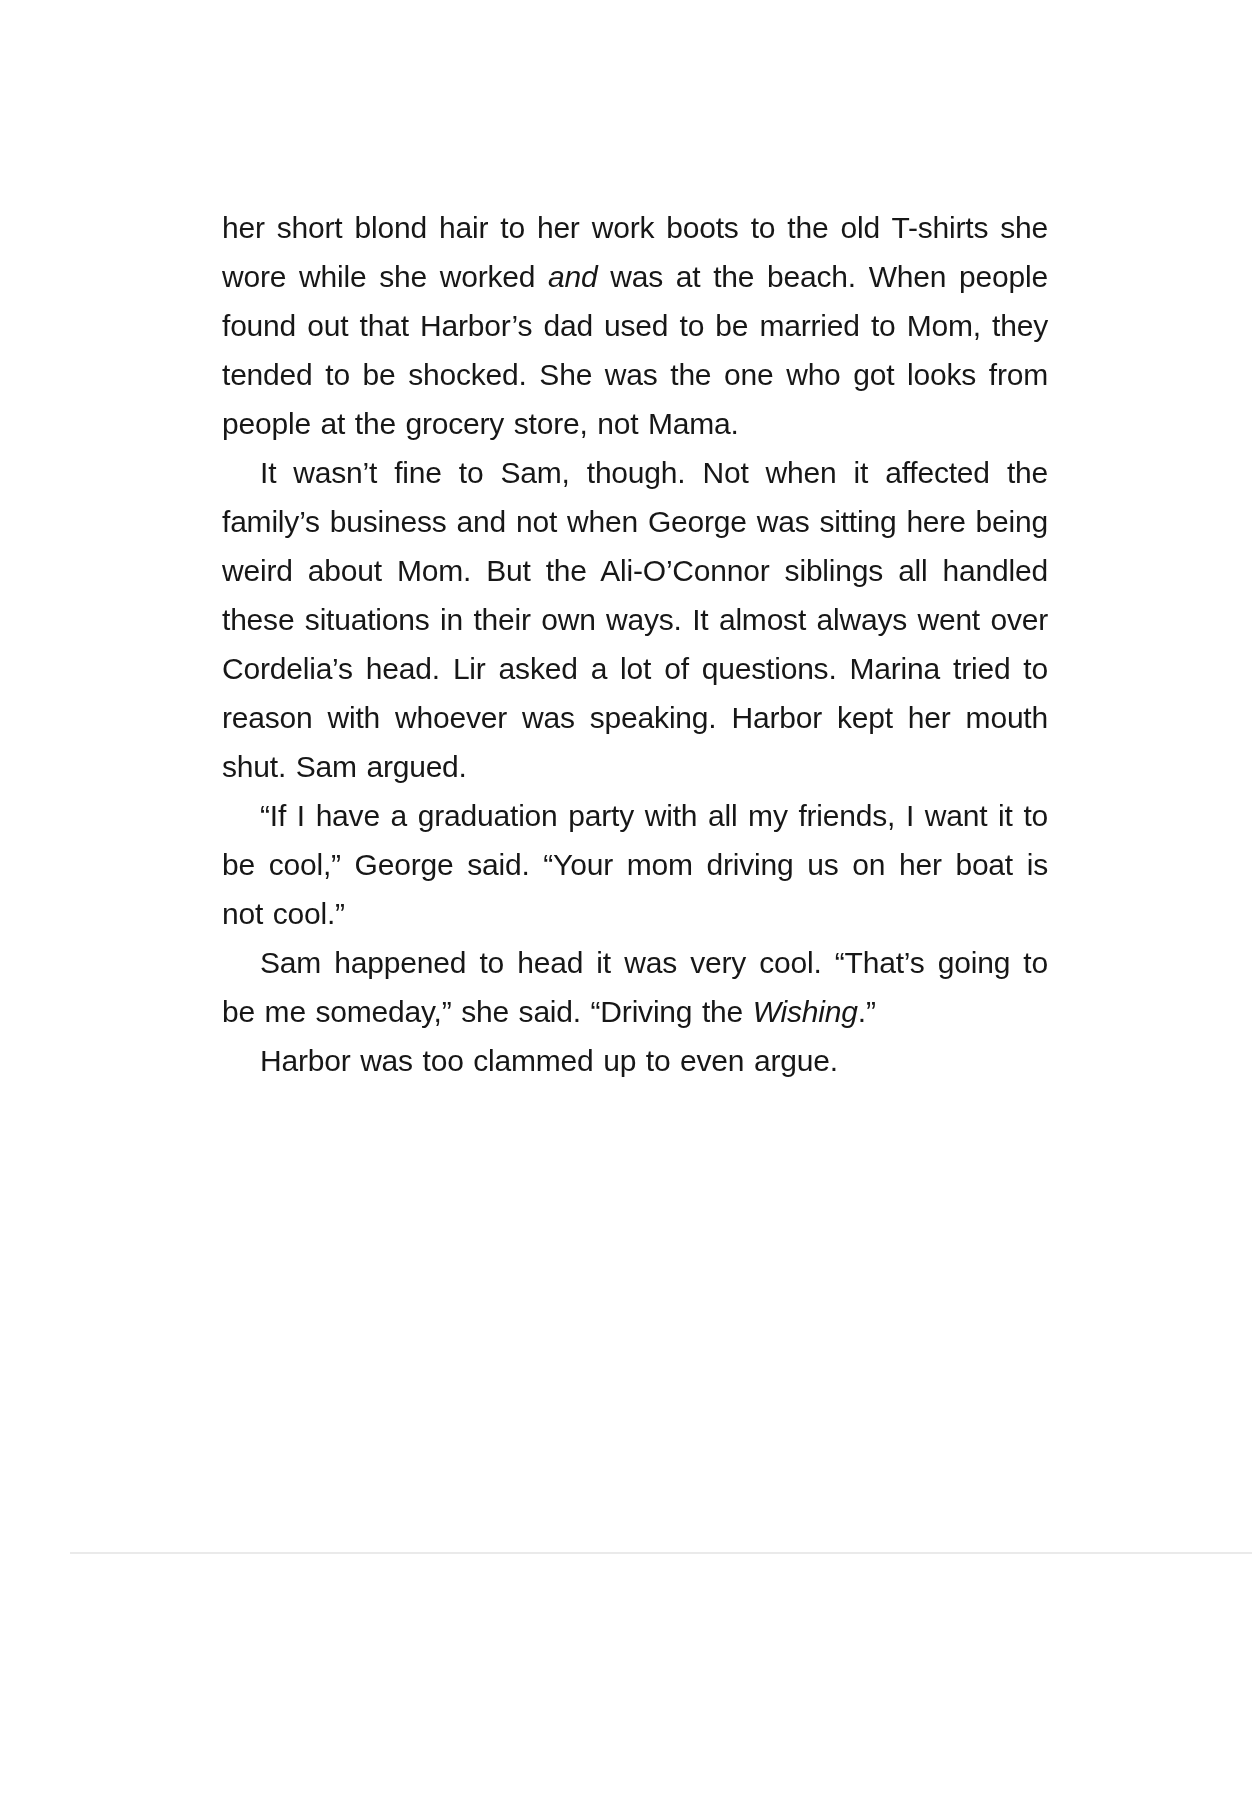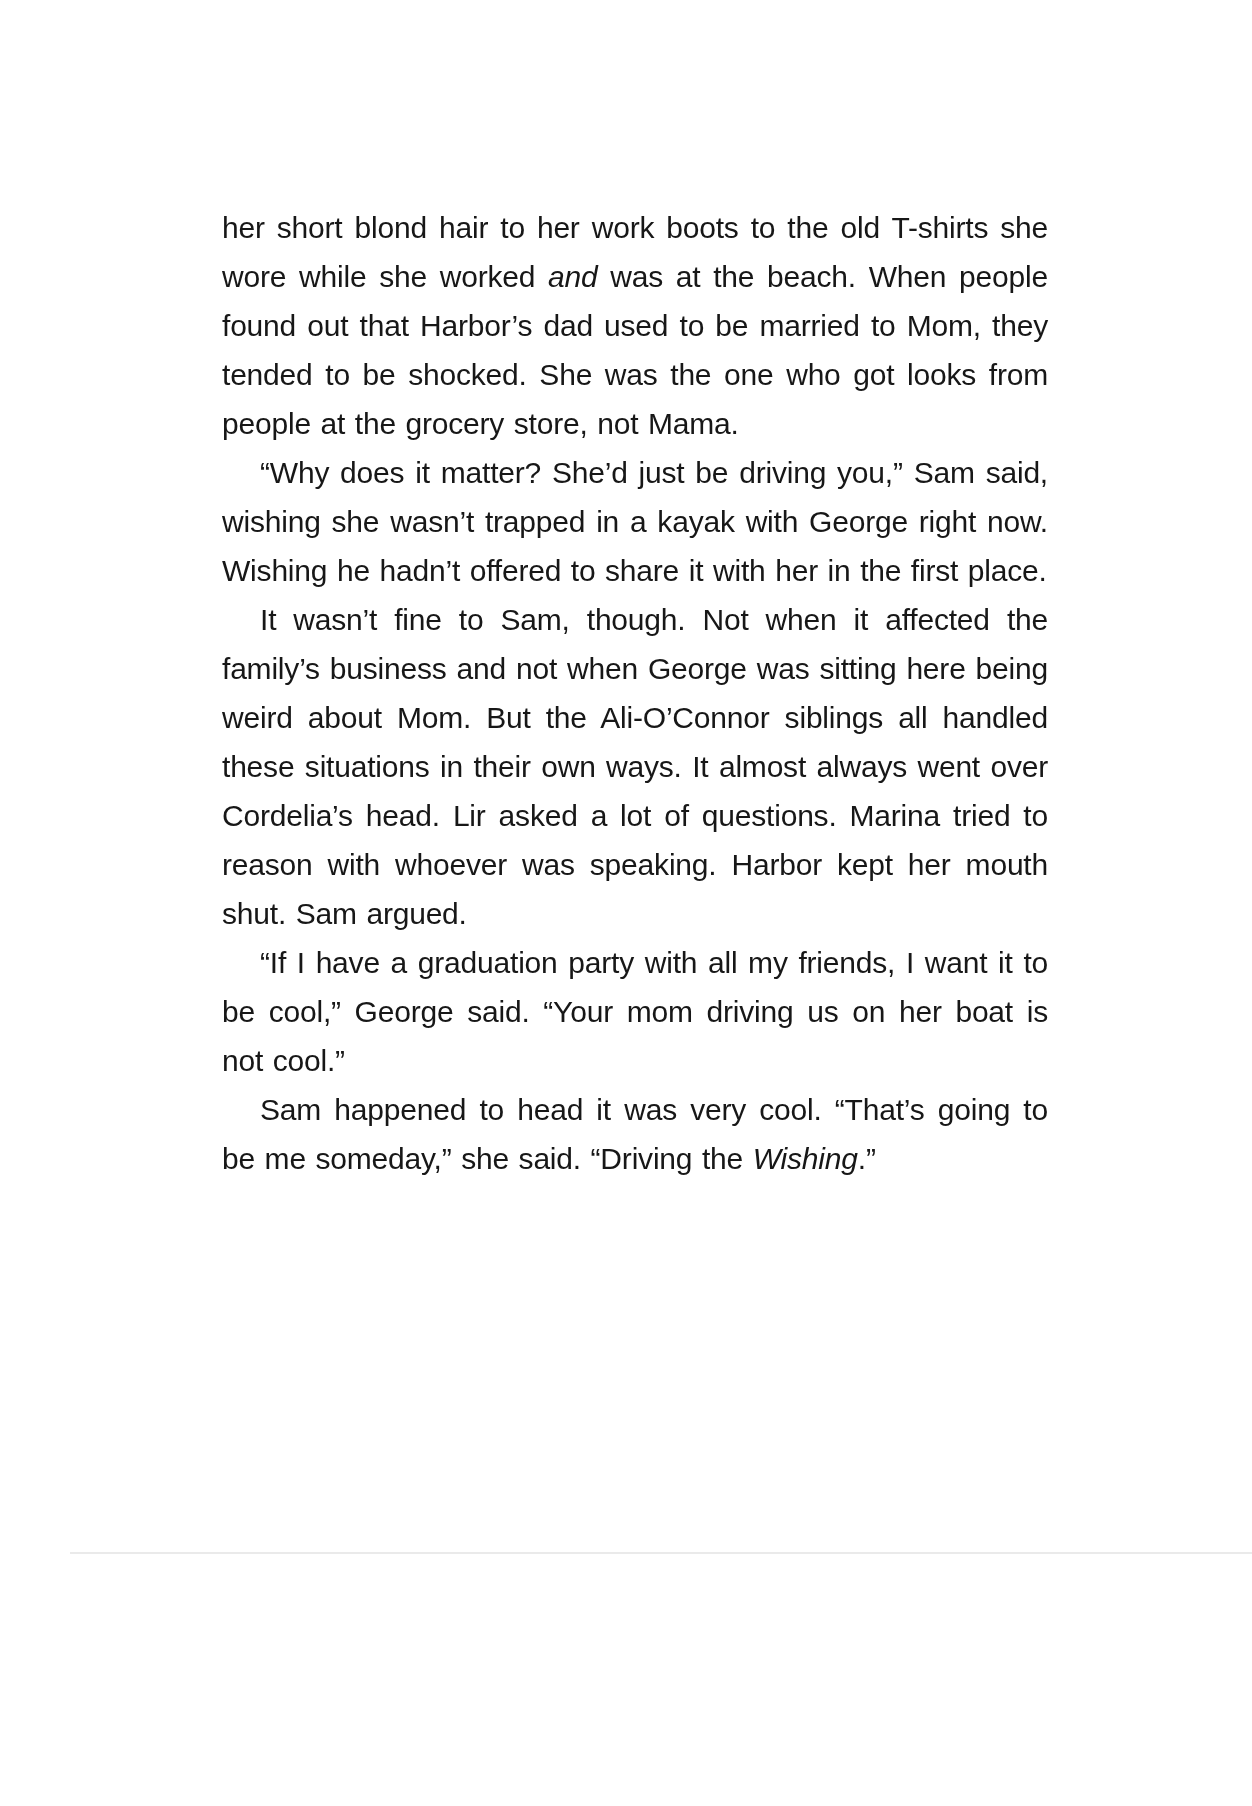--- a/index.html
+++ b/index.html
@@ -73,24 +73,24 @@
     background: #eaeaea;
   }
 </style>
 </head>
 <body>
 
 <div class="page">
 
   <main class="text-block">
       <p><span>her short blond hair to her work boots to the old T-shirts she wore while she worked </span><em>and</em><span> was at the beach. When people found out that Harbor’s dad used to be married to Mom, they tended to be shocked. She was the one who got looks from people at the grocery store, not Mama.</span></p>
-      <p class="indent"><span>“Why does it matter? She’d just be driving you,” Sam said, wishing she wasn’t trapped in a kayak with George right now. Wishing he hadn’t offered to share it with her in the first place.</span></p>
       <p class="indent"><span>It wasn’t fine to Sam, though. Not when it affected the family’s business and not when George was sitting here being weird about Mom. But the Ali-O’Connor siblings all handled these situations in their own ways. It almost always went over Cordelia’s head. Lir asked a lot of questions. Marina tried to reason with whoever was speaking. Harbor kept her mouth shut. Sam argued.</span></p>
       <p class="indent"><span>“If I have a graduation party with all my friends, I want it to be cool,” George said. “Your mom driving us on her boat is not cool.”</span></p>
       <p class="indent"><span>Sam happened to head it was very cool. “That’s going to be me someday,” she said. “Driving the </span><em>Wishing</em><span>.”</span></p>
+      <p class="indent"><span>Harbor was too clammed up to even argue.</span></p>
     </main>
 
   <div class="folio">
     <span class="dash left">-</span><span class="num">20</span><span class="dash right">-</span>
   </div>
 
   <div class="bottom-edge"></div>
 
 </div>
 

